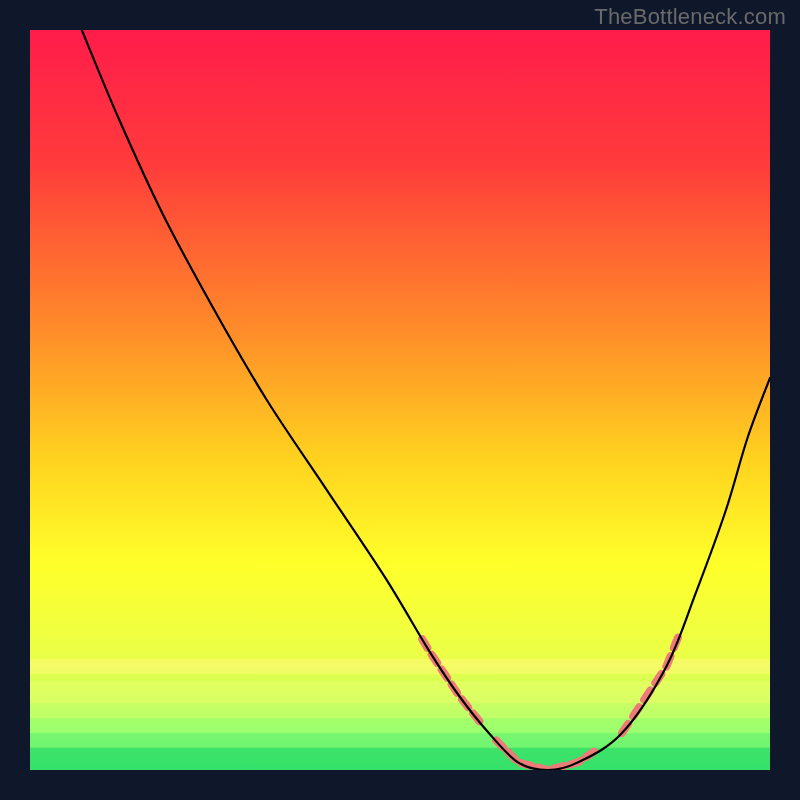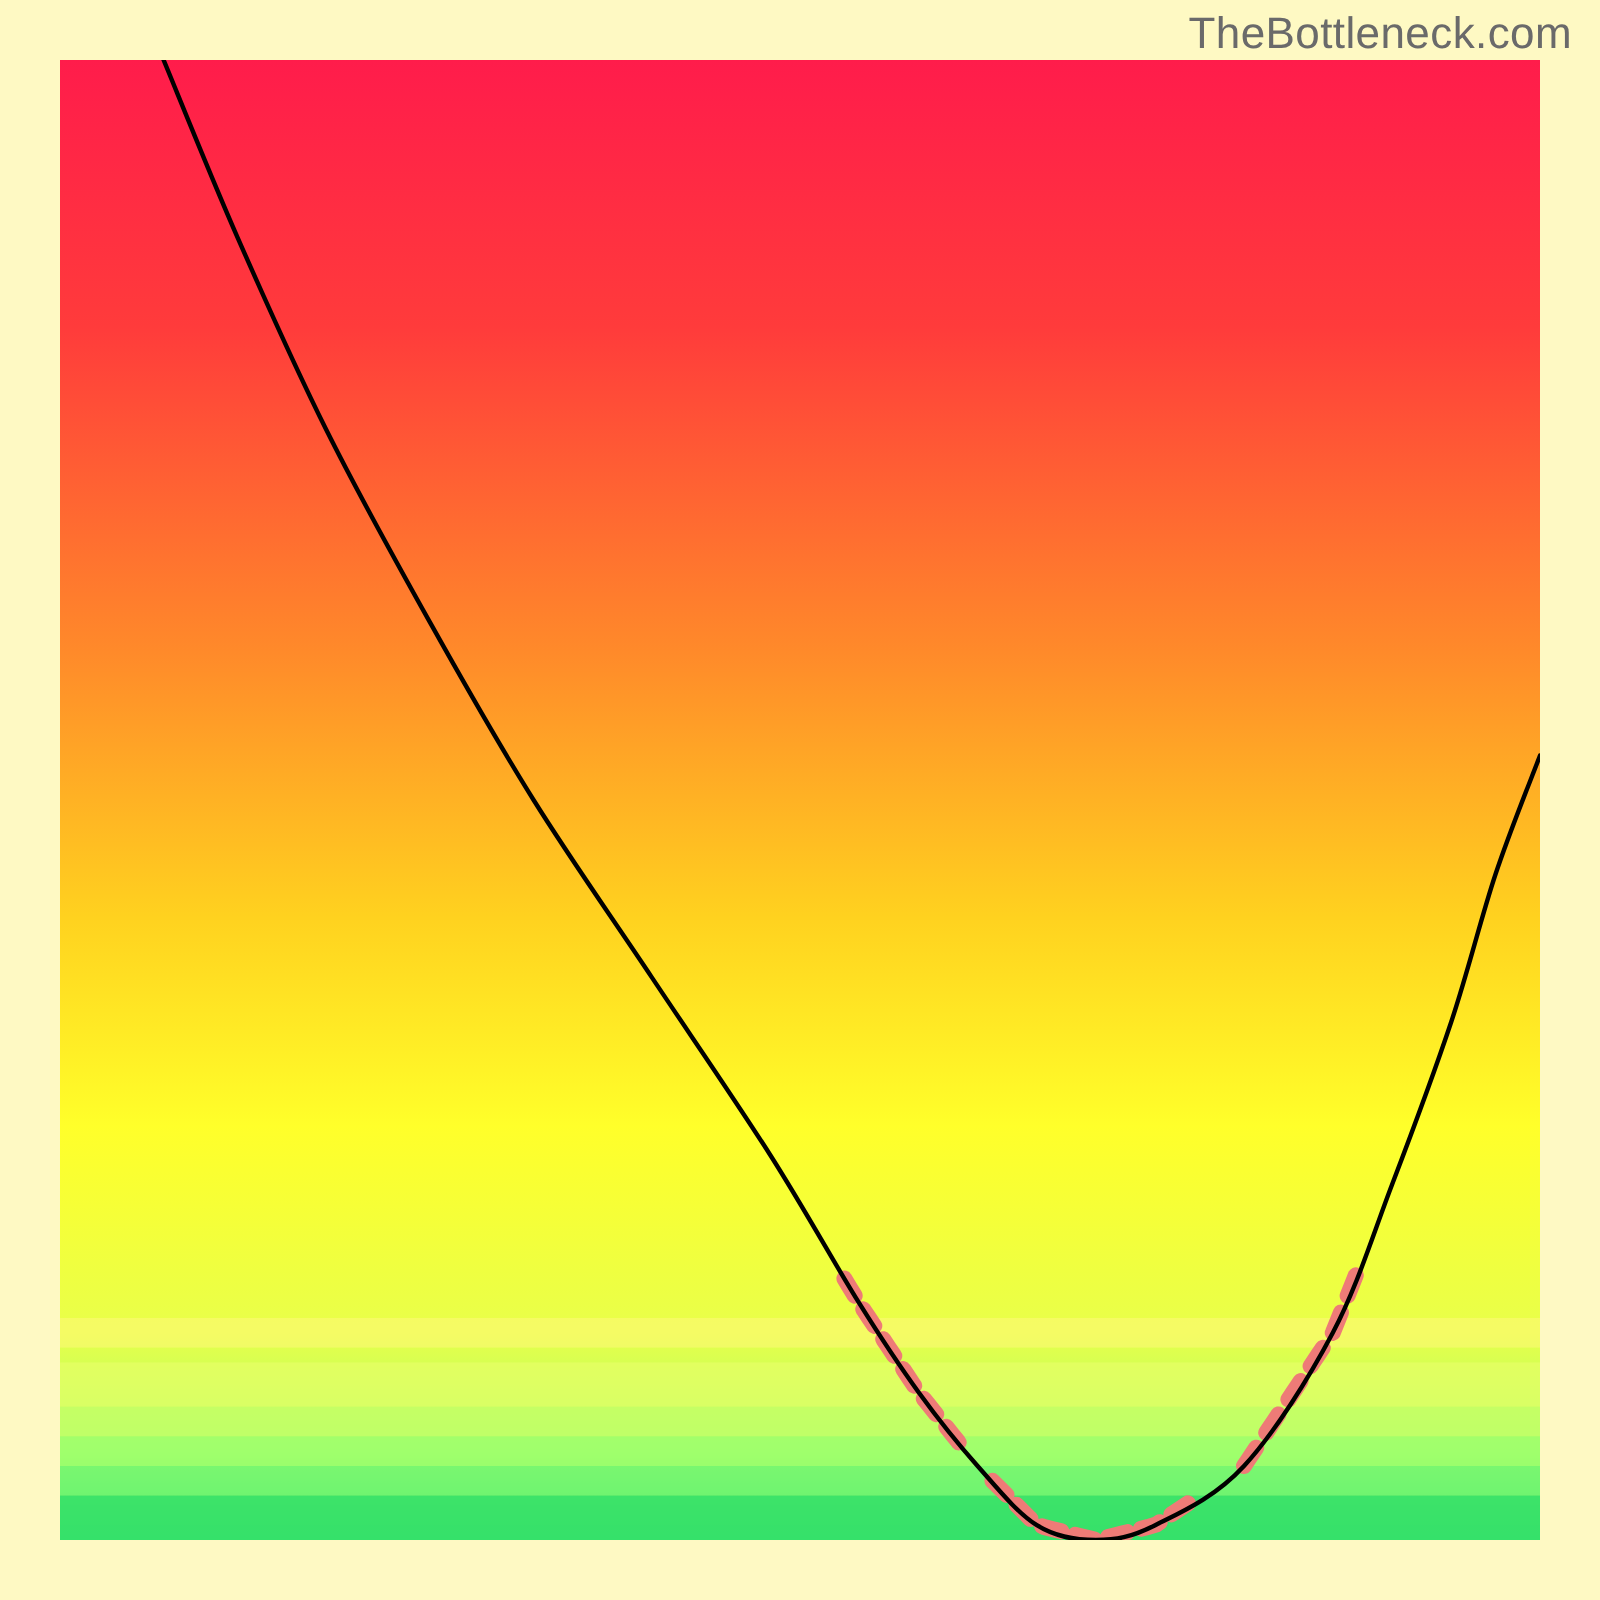--- a/index.html
+++ b/index.html
@@ -9,21 +9,21 @@
     height: 800px;
     background: #000;
     overflow: hidden;
   }
   .frame {
     position: absolute;
     left: 0;
     top: 0;
     width: 800px;
     height: 800px;
-    background: #fef9c3;
+    background: #0f172a;
   }
   .watermark {
     position: absolute;
     top: 4px;
     right: 14px;
     font-family: Arial, Helvetica, sans-serif;
     font-size: 22px;
     font-weight: 500;
     color: #6a6a6a;
     letter-spacing: 0.2px;

